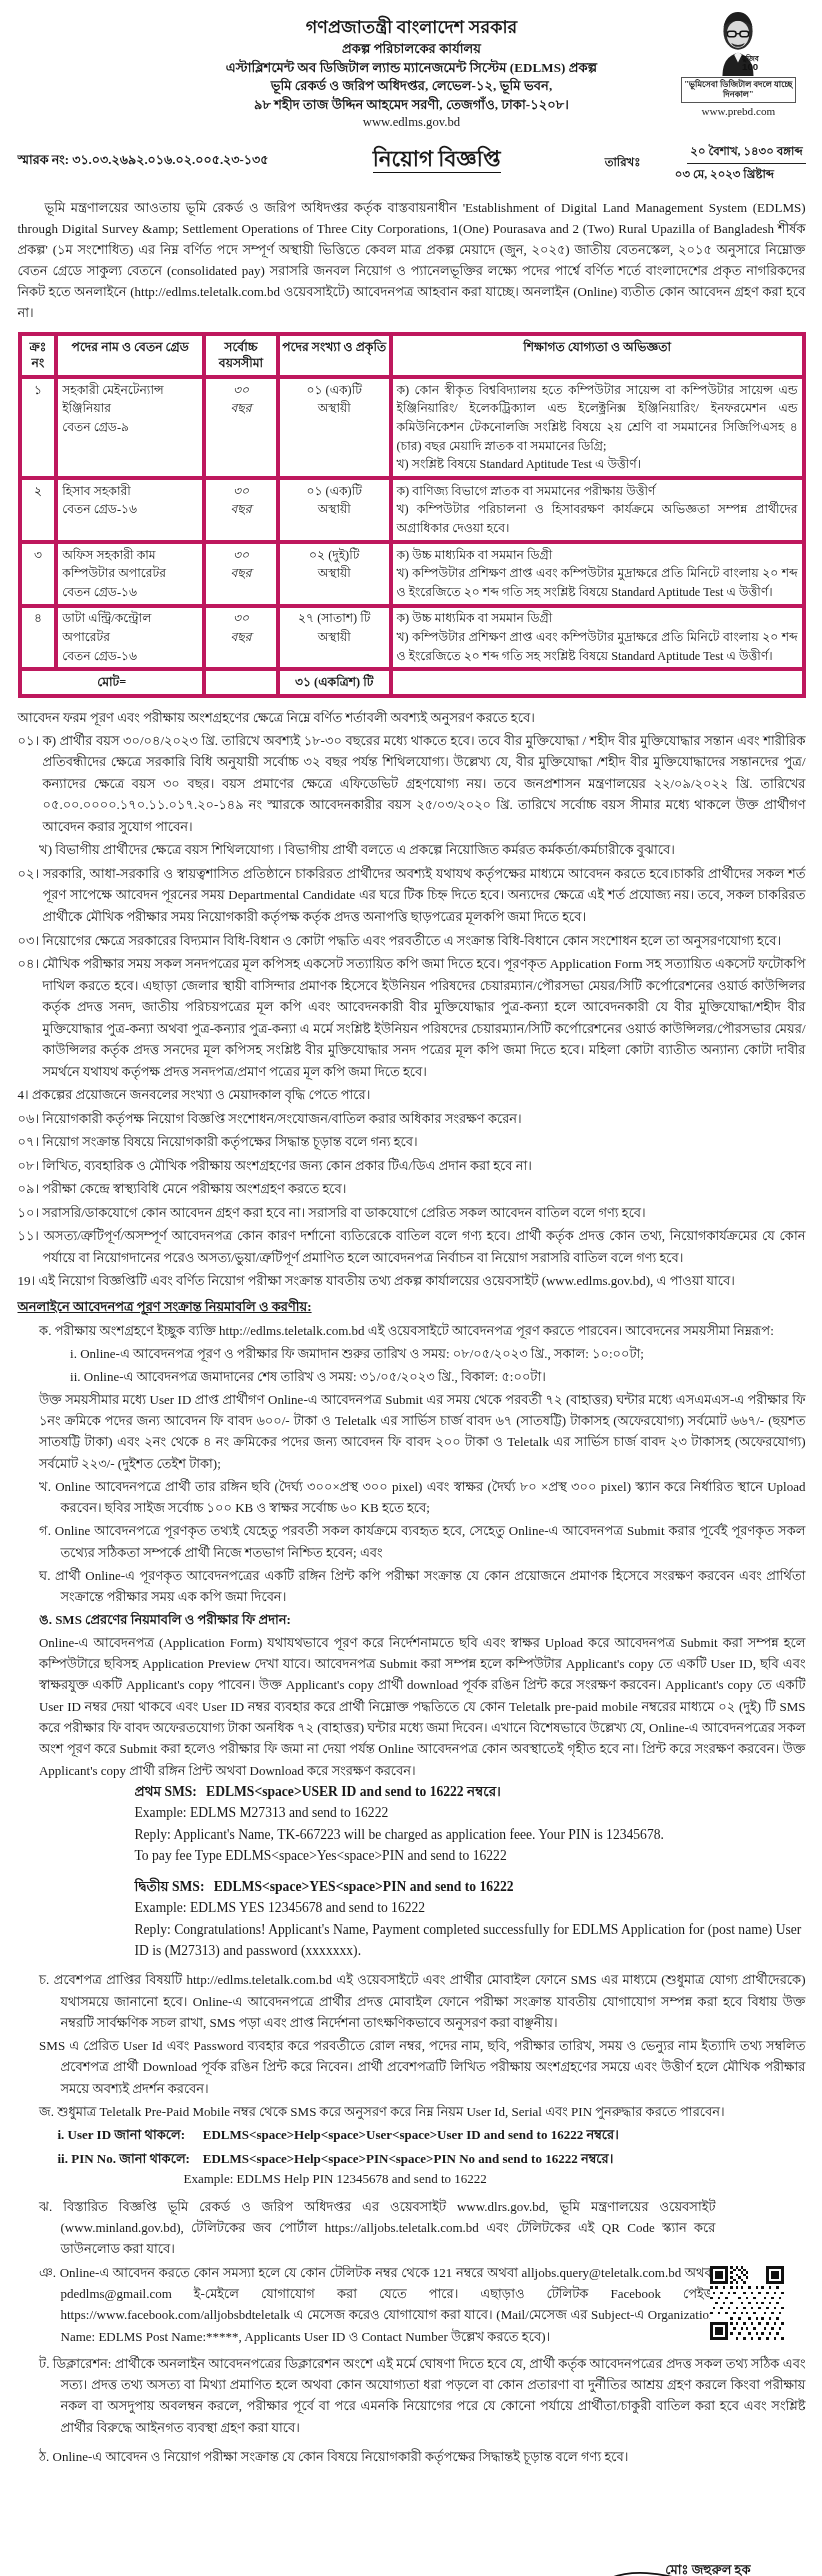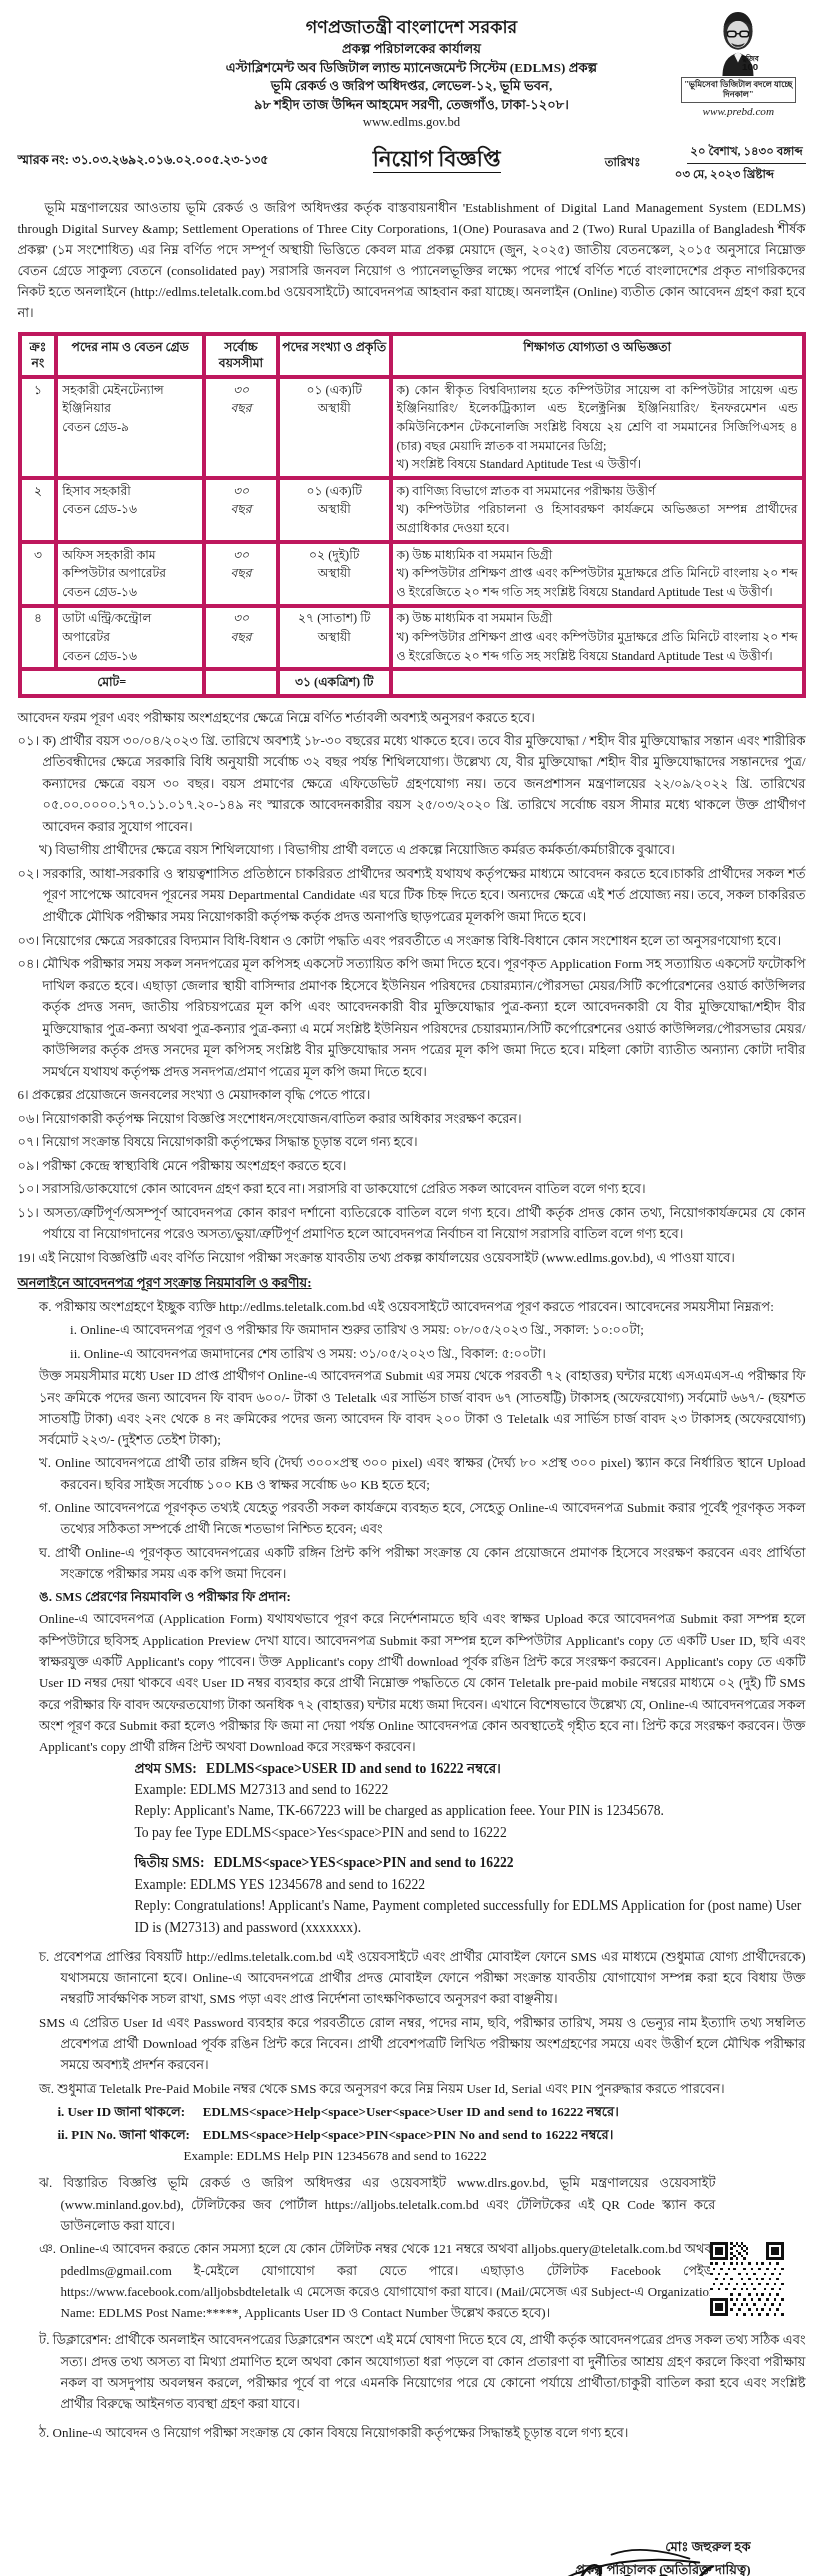--- a/index.html
+++ b/index.html
@@ -61,21 +61,20 @@
     line-height: 1.25;
     border: 1px solid #555;
     padding: 1.9px 1px;
     margin-top: 1px;
     font-weight: bold;
   }
   .logo-url {
     font-size: 11.2px;
     margin-top: 1.9px;
     font-family: "Liberation Serif", serif;
-    font-style: italic;
   }
   
   .memo-row {
     display: flex;
     align-items: flex-start;
     justify-content: space-between;
     margin-top: 5.8px;
     position: relative;
     min-height: 51px;
   }
@@ -377,23 +376,24 @@
       </tbody>
   </table>
 
   <p class="para lead">আবেদন ফরম পূরণ এবং পরীক্ষায় অংশগ্রহণের ক্ষেত্রে নিম্নে বর্ণিত শর্তাবলী অবশ্যই অনুসরণ করতে হবে।</p>
   <div id="cond-list">
       <p class="num-para">০১। ক) প্রার্থীর বয়স ৩০/০৪/২০২৩ খ্রি. তারিখে অবশ্যই ১৮-৩০ বছরের মধ্যে থাকতে হবে। তবে বীর মুক্তিযোদ্ধা / শহীদ বীর মুক্তিযোদ্ধার সন্তান এবং শারীরিক প্রতিবন্ধীদের ক্ষেত্রে সরকারি বিধি অনুযায়ী সর্বোচ্চ ৩২ বছর পর্যন্ত শিথিলযোগ্য। উল্লেখ্য যে, বীর মুক্তিযোদ্ধা /শহীদ বীর মুক্তিযোদ্ধাদের সন্তানদের পুত্র/কন্যাদের ক্ষেত্রে বয়স ৩০ বছর। বয়স প্রমাণের ক্ষেত্রে এফিডেভিট গ্রহণযোগ্য নয়। তবে জনপ্রশাসন মন্ত্রণালয়ের ২২/০৯/২০২২ খ্রি. তারিখের ০৫.০০.০০০০.১৭০.১১.০১৭.২০-১৪৯ নং স্মারকে আবেদনকারীর বয়স ২৫/০৩/২০২০ খ্রি. তারিখে সর্বোচ্চ বয়স সীমার মধ্যে থাকলে উক্ত প্রার্থীগণ আবেদন করার সুযোগ পাবেন।</p>
       <p class="num-para sub">খ) বিভাগীয় প্রার্থীদের ক্ষেত্রে বয়স শিথিলযোগ্য । বিভাগীয় প্রার্থী বলতে এ প্রকল্পে নিয়োজিত কর্মরত কর্মকর্তা/কর্মচারীকে বুঝাবে।</p>
       <p class="num-para">০২। সরকারি, আধা-সরকারি ও স্বায়ত্বশাসিত প্রতিষ্ঠানে চাকরিরত প্রার্থীদের অবশ্যই যথাযথ কর্তৃপক্ষের মাধ্যমে আবেদন করতে হবে।চাকরি প্রার্থীদের সকল শর্ত পূরণ সাপেক্ষে আবেদন পূরনের সময় Departmental Candidate এর ঘরে টিক চিহ্ন দিতে হবে। অন্যদের ক্ষেত্রে এই শর্ত প্রযোজ্য নয়। তবে, সকল চাকরিরত প্রার্থীকে মৌখিক পরীক্ষার সময় নিয়োগকারী কর্তৃপক্ষ কর্তৃক প্রদত্ত অনাপত্তি ছাড়পত্রের মূলকপি জমা দিতে হবে।</p>
       <p class="num-para">০৩। নিয়োগের ক্ষেত্রে সরকারের বিদ্যমান বিধি-বিধান ও কোটা পদ্ধতি এবং পরবর্তীতে এ সংক্রান্ত বিধি-বিধানে কোন সংশোধন হলে তা অনুসরণযোগ্য হবে।</p>
       <p class="num-para">০৪। মৌখিক পরীক্ষার সময় সকল সনদপত্রের মূল কপিসহ একসেট সত্যায়িত কপি জমা দিতে হবে। পূরণকৃত Application Form সহ সত্যায়িত একসেট ফটোকপি দাখিল করতে হবে। এছাড়া জেলার স্থায়ী বাসিন্দার প্রমাণক হিসেবে ইউনিয়ন পরিষদের চেয়ারম্যান/পৌরসভা মেয়র/সিটি কর্পোরেশনের ওয়ার্ড কাউন্সিলর কর্তৃক প্রদত্ত সনদ, জাতীয় পরিচয়পত্রের মূল কপি এবং আবেদনকারী বীর মুক্তিযোদ্ধার পুত্র-কন্যা হলে আবেদনকারী যে বীর মুক্তিযোদ্ধা/শহীদ বীর মুক্তিযোদ্ধার পুত্র-কন্যা অথবা পুত্র-কন্যার পুত্র-কন্যা এ মর্মে সংশ্লিষ্ট ইউনিয়ন পরিষদের চেয়ারম্যান/সিটি কর্পোরেশনের ওয়ার্ড কাউন্সিলর/পৌরসভার মেয়র/কাউন্সিলর কর্তৃক প্রদত্ত সনদের মূল কপিসহ সংশ্লিষ্ট বীর মুক্তিযোদ্ধার সনদ পত্রের মূল কপি জমা দিতে হবে। মহিলা কোটা ব্যাতীত অন্যান্য কোটা দাবীর সমর্থনে যথাযথ কর্তৃপক্ষ প্রদত্ত সনদপত্র/প্রমাণ পত্রের মূল কপি জমা দিতে হবে।</p>
-      <p class="num-para">6। প্রকল্পের প্রয়োজনে জনবলের সংখ্যা ও মেয়াদকাল বৃদ্ধি পেতে পারে।</p>
+      <p class="num-para">4। প্রকল্পের প্রয়োজনে জনবলের সংখ্যা ও মেয়াদকাল বৃদ্ধি পেতে পারে।</p>
       <p class="num-para">০৬। নিয়োগকারী কর্তৃপক্ষ নিয়োগ বিজ্ঞপ্তি সংশোধন/সংযোজন/বাতিল করার অধিকার সংরক্ষণ করেন।</p>
       <p class="num-para">০৭। নিয়োগ সংক্রান্ত বিষয়ে নিয়োগকারী কর্তৃপক্ষের সিদ্ধান্ত চূড়ান্ত বলে গন্য হবে।</p>
+      <p class="num-para">০৮। লিখিত, ব্যবহারিক ও মৌখিক পরীক্ষায় অংশগ্রহণের জন্য কোন প্রকার টিএ/ডিএ প্রদান করা হবে না।</p>
       <p class="num-para">০৯। পরীক্ষা কেন্দ্রে স্বাস্থ্যবিধি মেনে পরীক্ষায় অংশগ্রহণ করতে হবে।</p>
       <p class="num-para">১০। সরাসরি/ডাকযোগে কোন আবেদন গ্রহণ করা হবে না। সরাসরি বা ডাকযোগে প্রেরিত সকল আবেদন বাতিল বলে গণ্য হবে।</p>
       <p class="num-para">১১। অসত্য/ত্রুটিপূর্ণ/অসম্পূর্ণ আবেদনপত্র কোন কারণ দর্শানো ব্যতিরেকে বাতিল বলে গণ্য হবে। প্রার্থী কর্তৃক প্রদত্ত কোন তথ্য, নিয়োগকার্যক্রমের যে কোন পর্যায়ে বা নিয়োগদানের পরেও অসত্য/ভুয়া/ত্রুটিপূর্ণ প্রমাণিত হলে আবেদনপত্র নির্বাচন বা নিয়োগ সরাসরি বাতিল বলে গণ্য হবে।</p>
       <p class="num-para">19। এই নিয়োগ বিজ্ঞপ্তিটি এবং বর্ণিত নিয়োগ পরীক্ষা সংক্রান্ত যাবতীয় তথ্য প্রকল্প কার্যালয়ের ওয়েবসাইট (www.edlms.gov.bd), এ পাওয়া যাবে।</p>
     </div>
 
   <div class="sec-head">অনলাইনে আবেদনপত্র পূরণ সংক্রান্ত নিয়মাবলি ও করণীয়:</div>
 
   <div class="bn-item">ক. পরীক্ষায় অংশগ্রহণে ইচ্ছুক ব্যক্তি http://edlms.teletalk.com.bd এই ওয়েবসাইটে আবেদনপত্র পূরণ করতে পারবেন। আবেদনের সময়সীমা নিম্নরূপ:</div>
   <div class="rom-item">i. Online-এ আবেদনপত্র পূরণ ও পরীক্ষার ফি জমাদান শুরুর তারিখ ও সময়: ০৮/০৫/২০২৩ খ্রি., সকাল: ১০:০০টা;</div>

